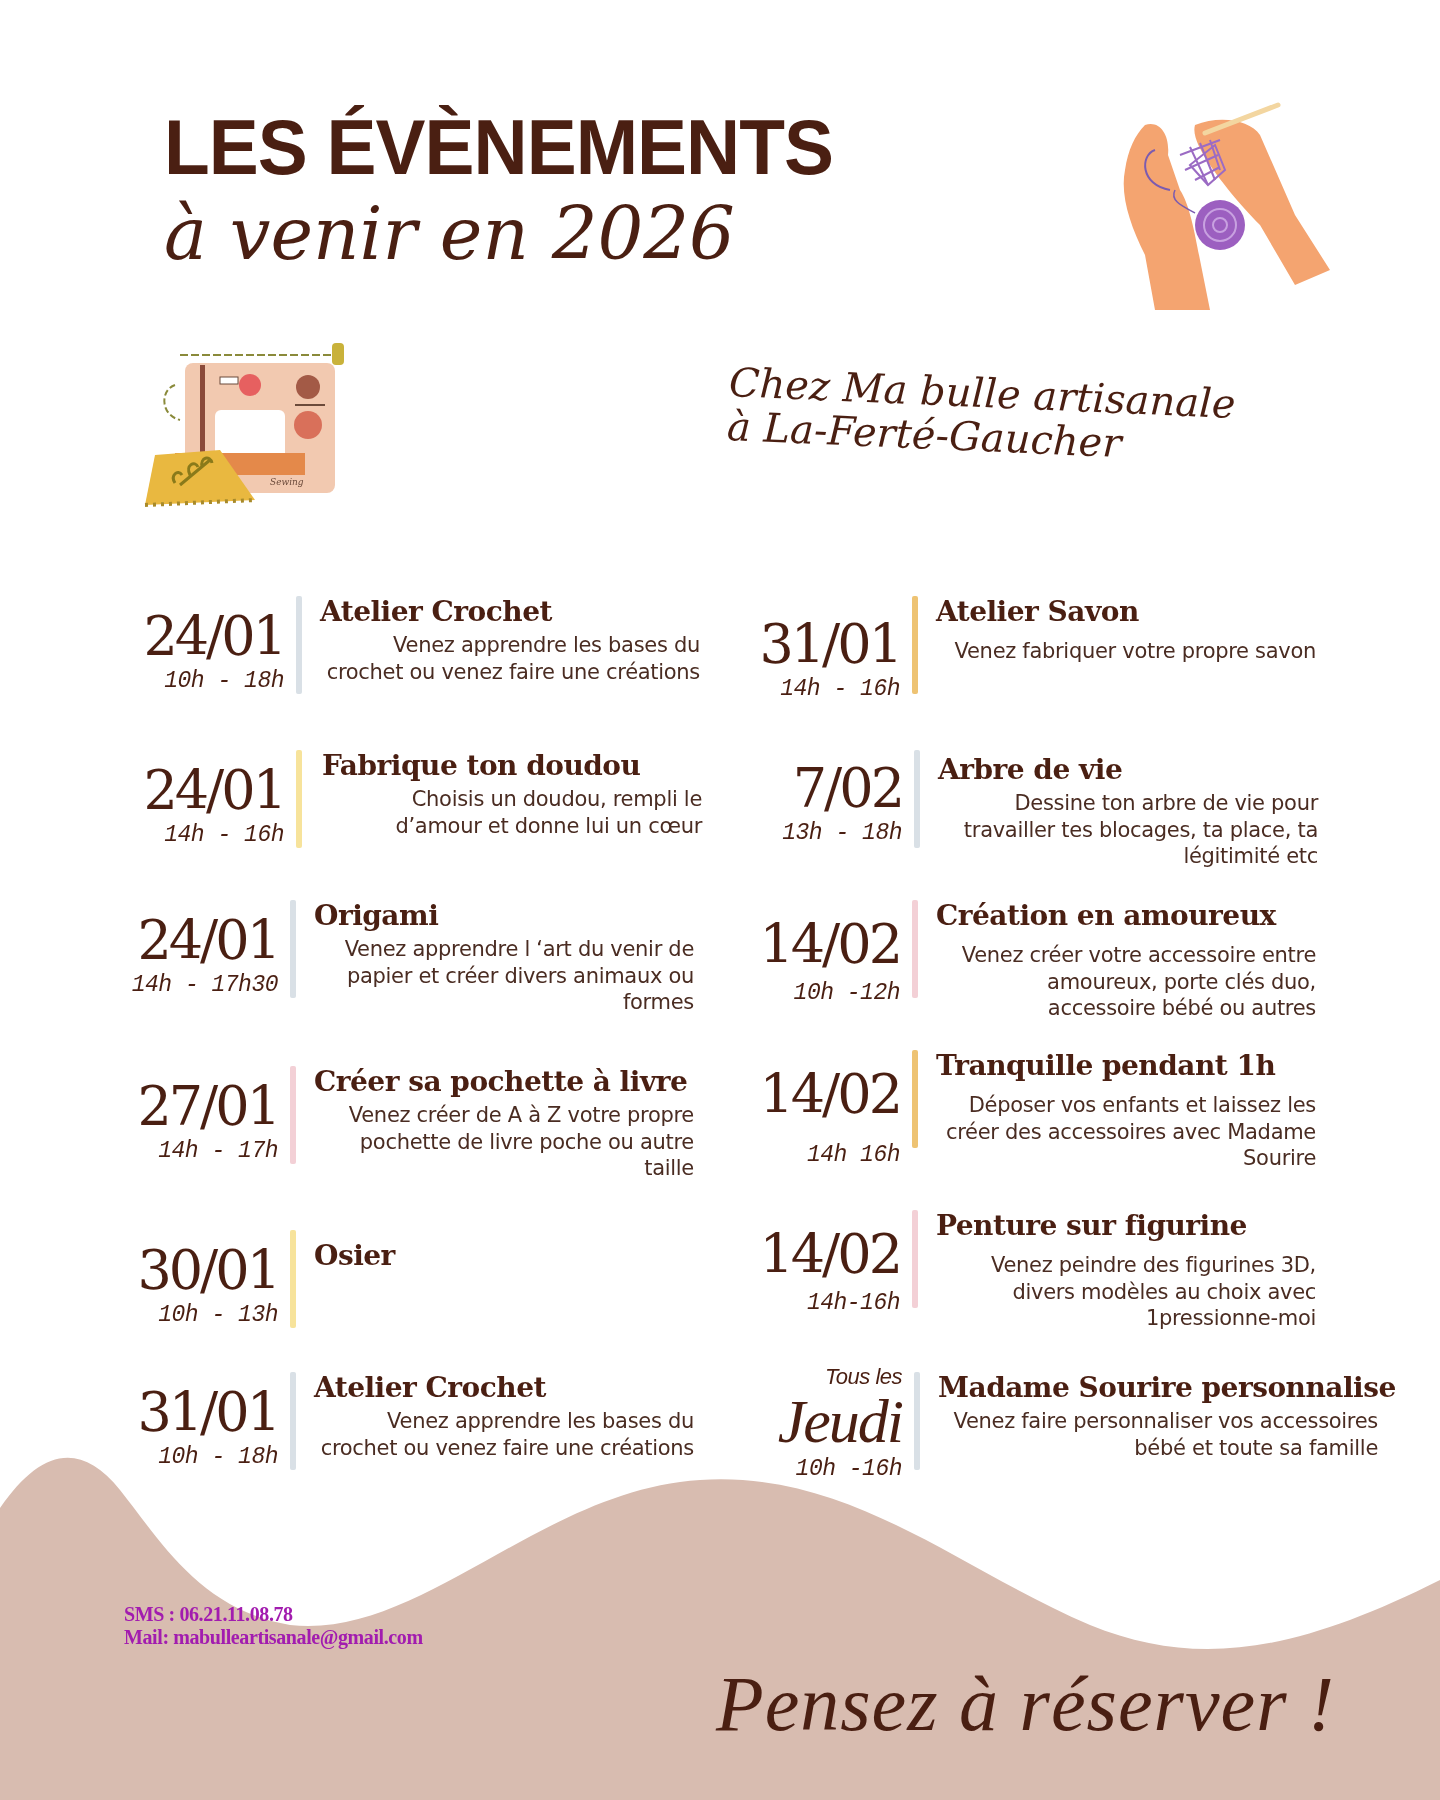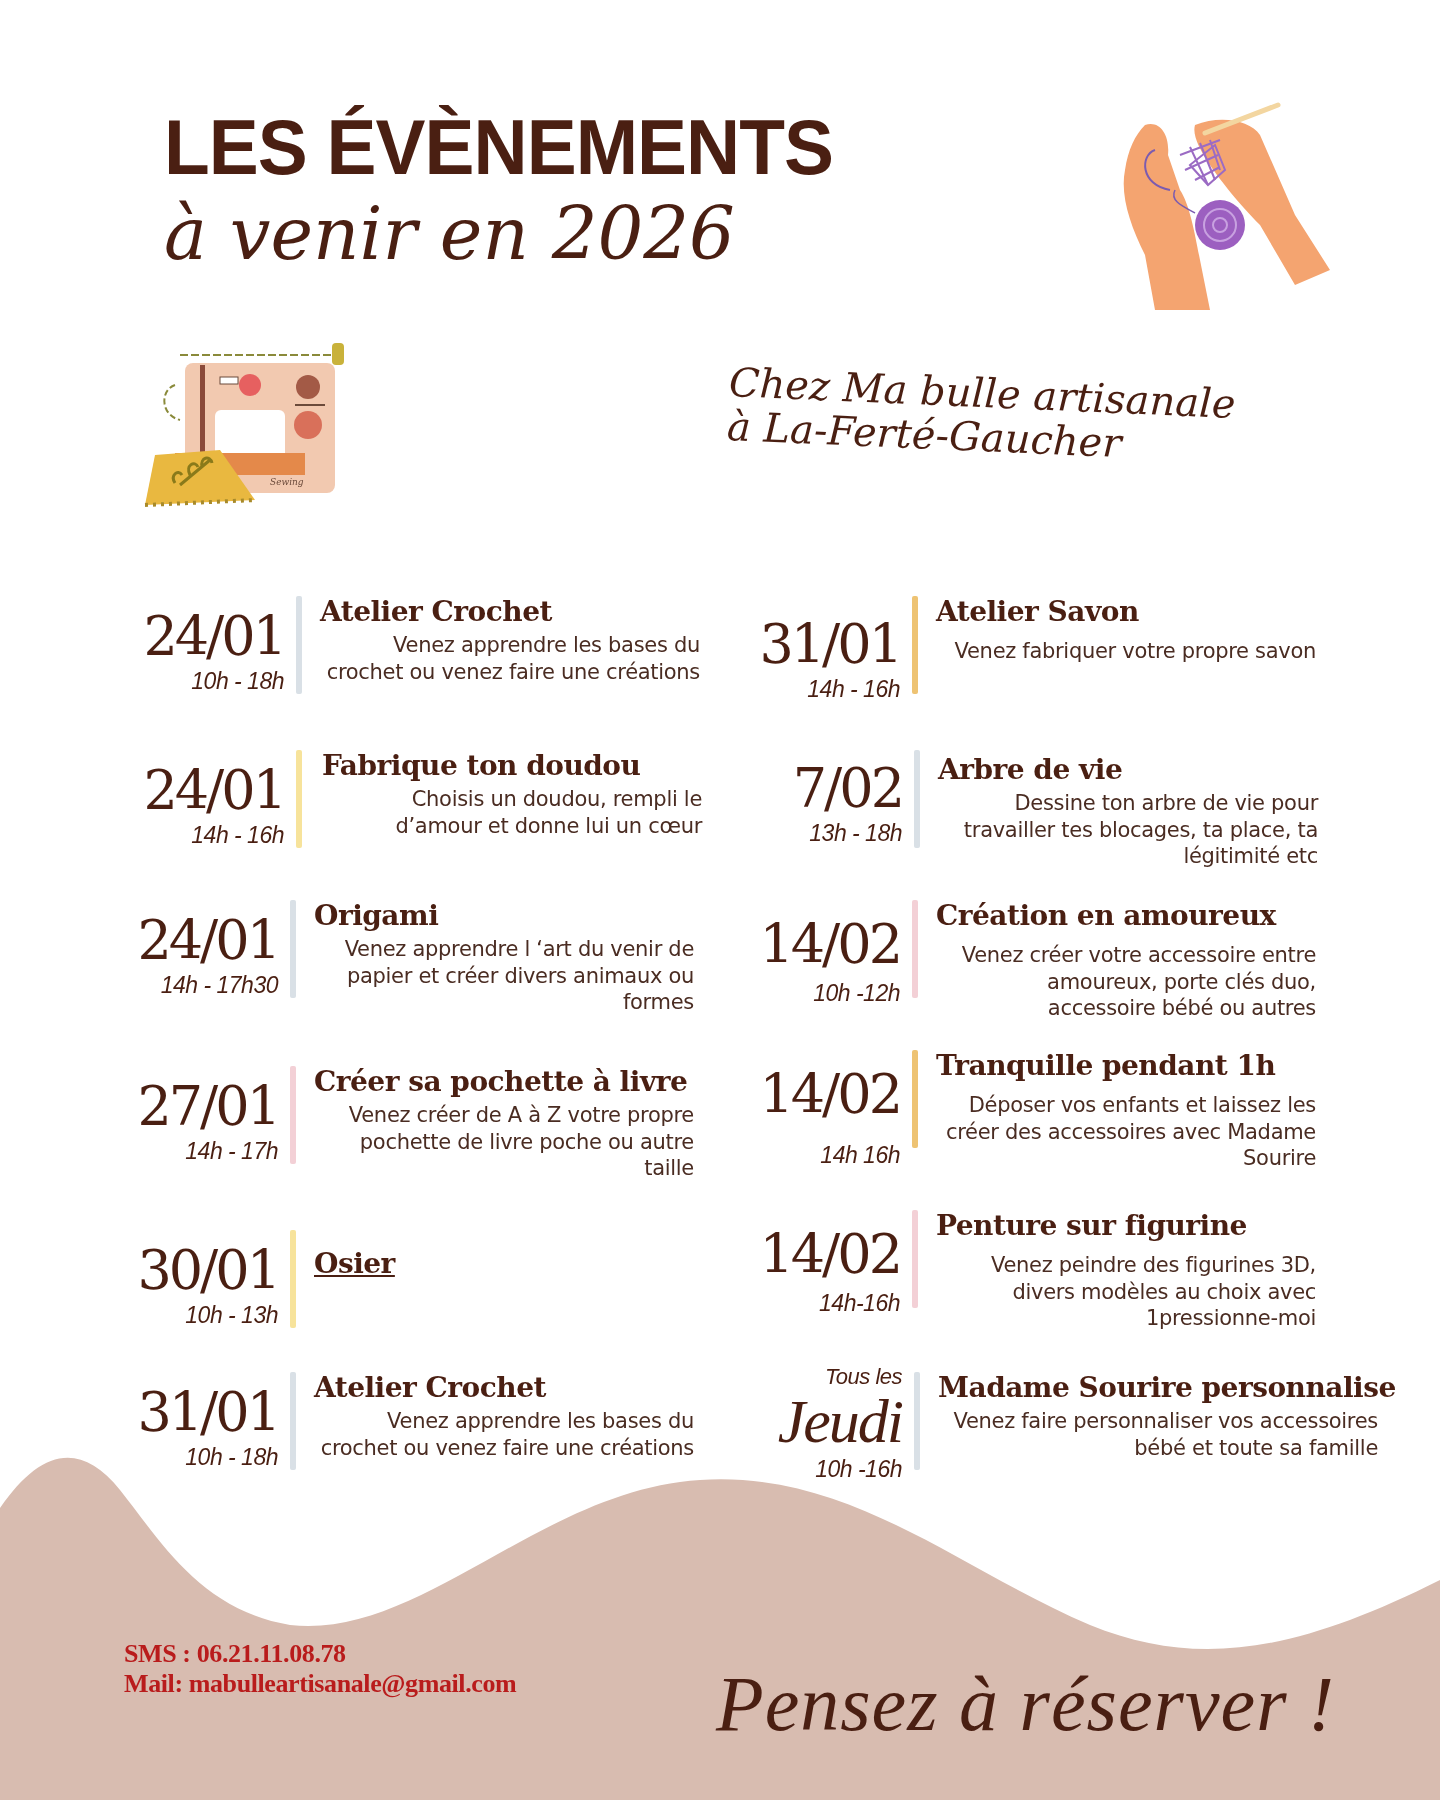--- a/index.html
+++ b/index.html
@@ -31,21 +31,21 @@
     position: absolute; width: 560px; height: 130px;
   }
   .event .date-block {
     position: absolute; right: 400px; top: 0; width: 200px; text-align: right;
   }
   .event .date {
     font-family: "DejaVu Serif", serif; font-size: 54px; color: #4a1f12;
     line-height: 1; letter-spacing: -3px; display: block; margin-top: 14px;
   }
   .event .time {
-    font-family: Liberation Sans, sans-serif; font-style: italic;
+    font-family: Liberation Mono, monospace; font-style: italic;
     font-size: 23px; color: #4a1f12; display: block; margin-top: 4px; letter-spacing: -0.5px;
   }
   .event .bar {
     position: absolute; left: 172px; top: 0; width: 6px; height: 98px; border-radius: 2px;
   }
   .event .content { position: absolute; left: 196px; top: 0; width: 380px; }
   .event .ev-title {
     font-family: "DejaVu Serif", serif; font-weight: 700;
     font-size: 28px; color: #4a1f12; line-height: 1.15; letter-spacing: -0.5px;
     white-space: nowrap;
@@ -60,22 +60,22 @@
     display: block; color: #4a1f12; margin-top: -8px; letter-spacing: -0.5px;
   }
   .jeudi-date {
     font-family: "Liberation Serif", serif; font-style: italic; font-size: 62px;
     display: block; line-height: 1; letter-spacing: -2px; color: #4a1f12;
   }
 
   .wave { position: absolute; left: 0; top: 1450px; width: 1440px; height: 350px; }
 
   .footer-contact {
-    position: absolute; left: 124px; top: 1639px;
-    font-family: "Liberation Serif", serif; font-size: 26px; color: #b91c1c;
+    position: absolute; left: 124px; top: 1603px;
+    font-family: "Liberation Serif", serif; font-size: 20px; color: #a21caf;
     line-height: 1.15; font-weight: 700; letter-spacing: -0.4px;
   }
   .footer-cta {
     position: absolute; left: 716px; top: 1665px;
     font-family: "Liberation Serif", serif; font-style: italic;
     font-size: 78px; color: #4a1f12; line-height: 1; letter-spacing: 1px;
   }
 </style>
 </head>
 <body>
@@ -168,21 +168,21 @@
     </div>
 </div>
 
 <div class="event" style="left:118px; top:1230px;">
   <div class="date-block">
       <span class="date">30/01</span>
       <span class="time">10h - 13h</span>
     </div>
   <div class="bar" style="background:#f7e39b"></div>
   <div class="content">
-      <div class="ev-title" style="margin-top:18px;text-decoration:underline;">Osier</div>
+      <div class="ev-title" style="margin-top:10px;">Osier</div>
     </div>
 </div>
 
 <div class="event" style="left:118px; top:1372px;">
   <div class="date-block">
       <span class="date">31/01</span>
       <span class="time">10h - 18h</span>
     </div>
   <div class="bar" style="background:#d9e0e6"></div>
   <div class="content">

